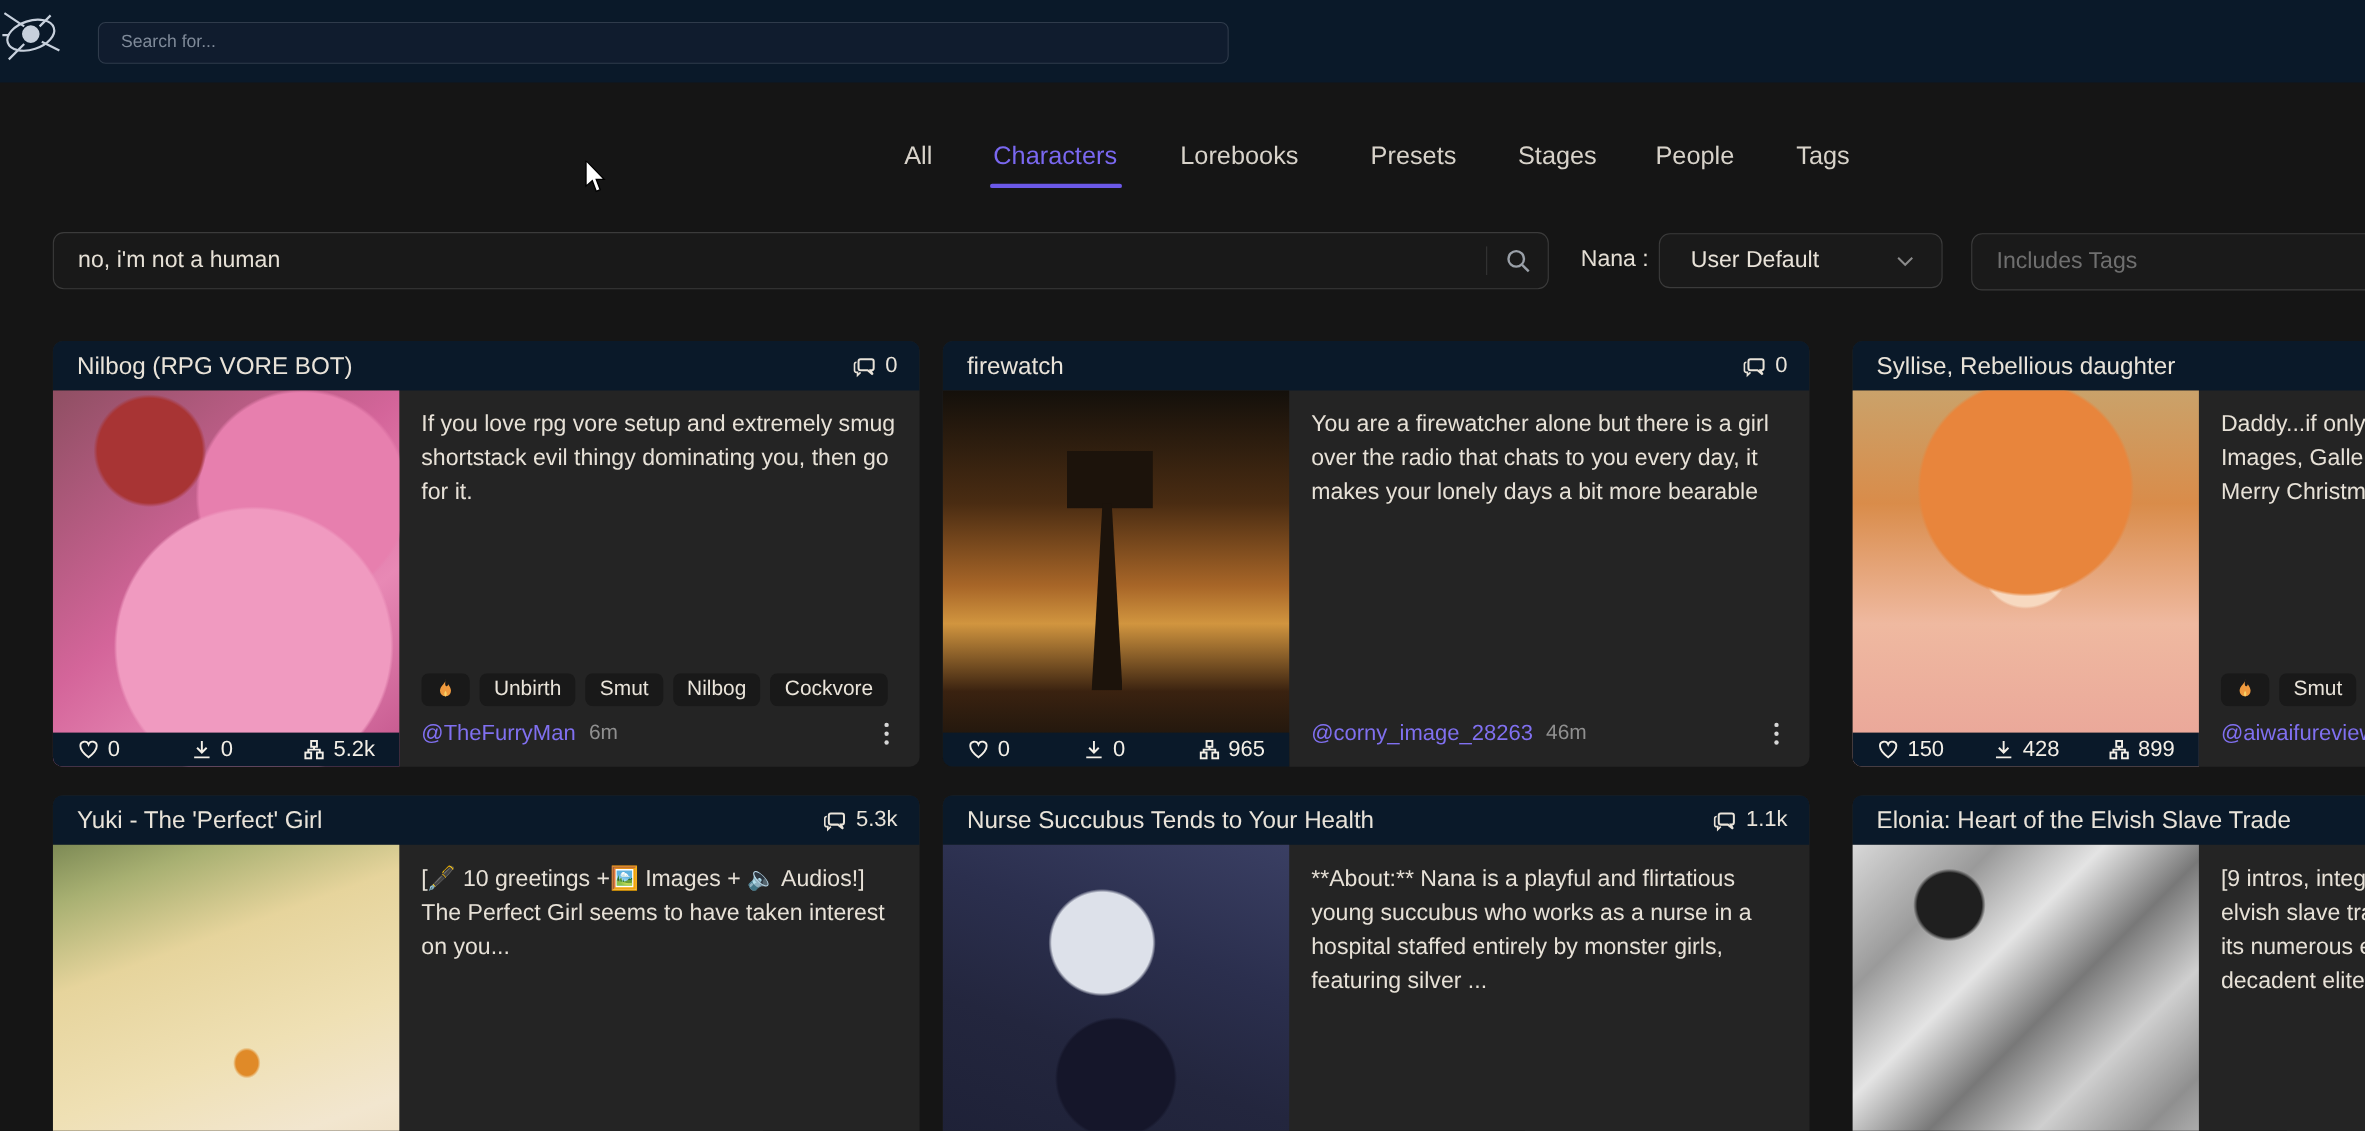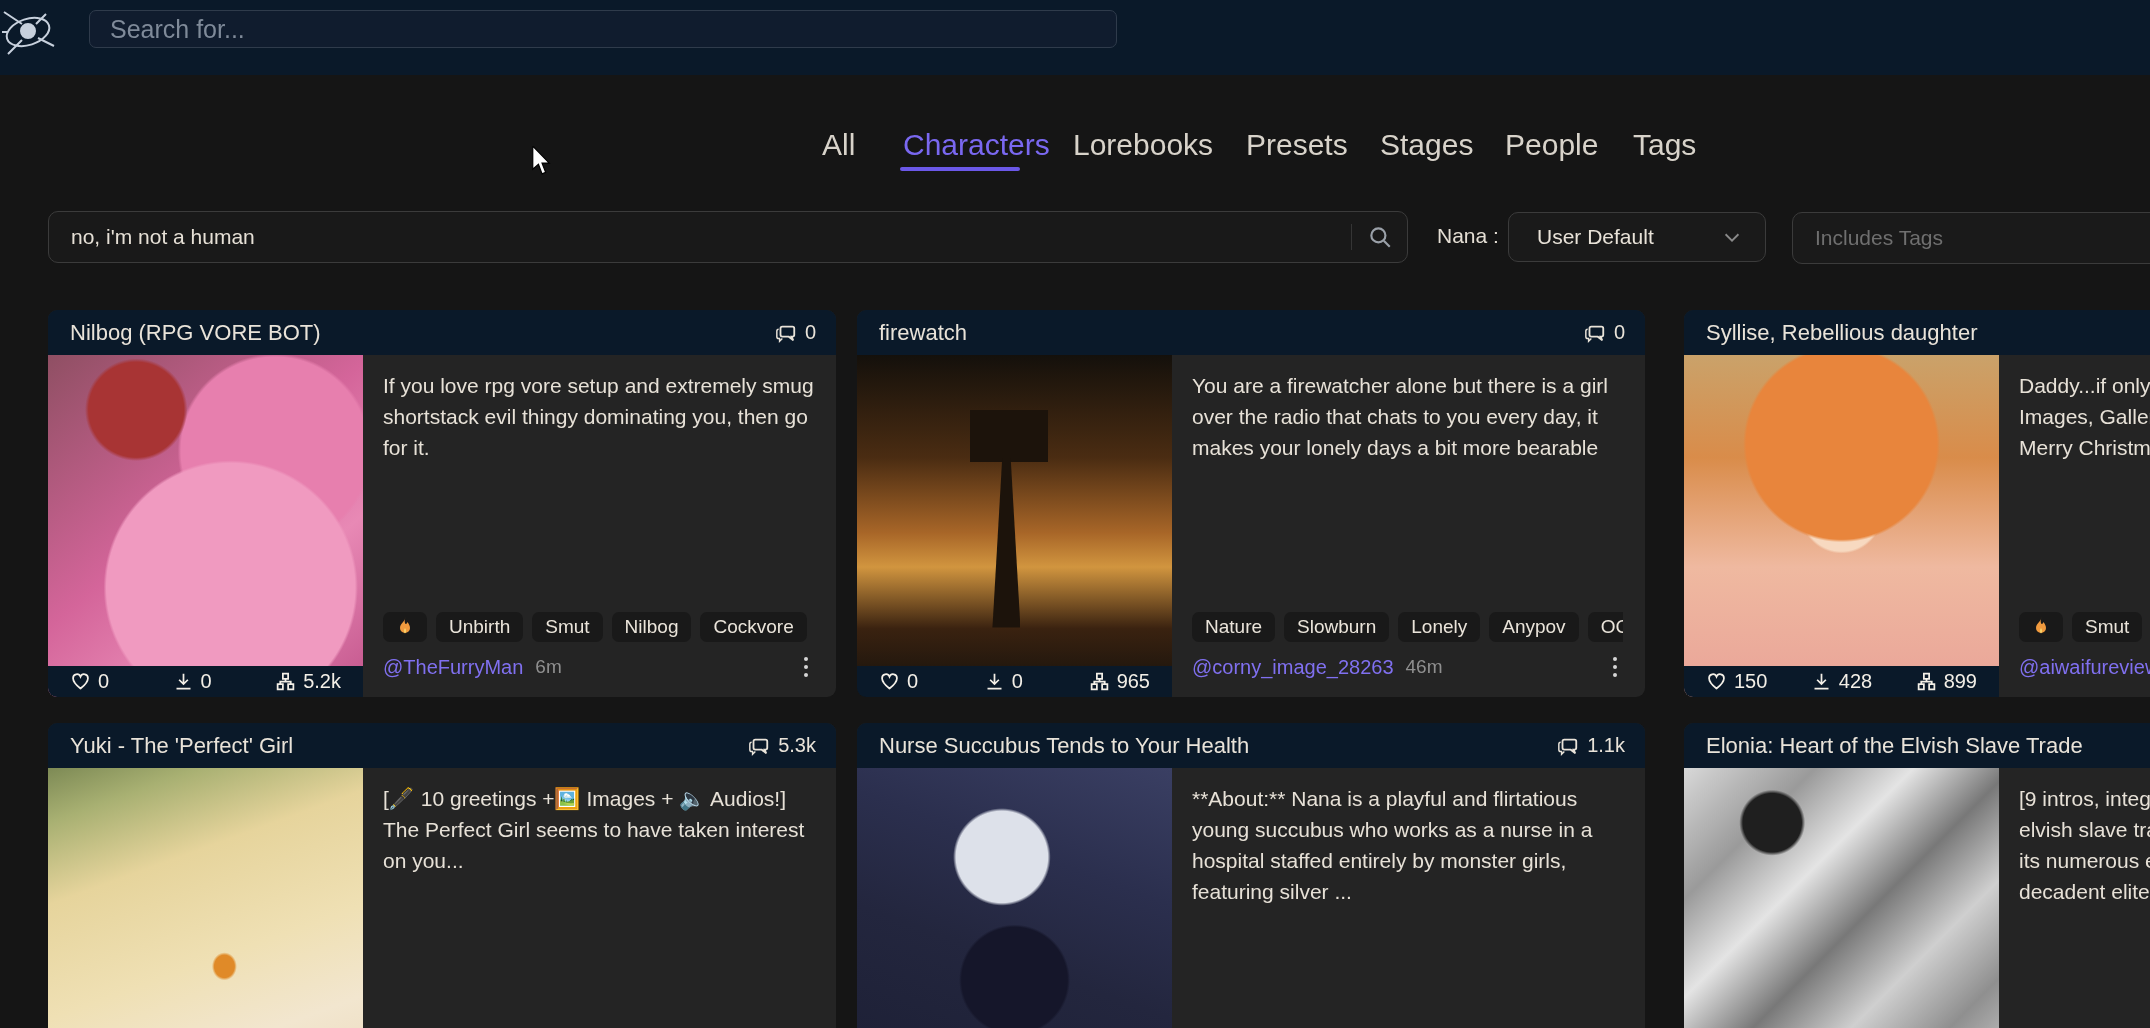--- a/index.html
+++ b/index.html
@@ -5,27 +5,27 @@
   html,body{margin:0;padding:0;}
   body{
     width:2150px;height:1028px;position:relative;overflow:hidden;
     background:#151515;font-family:"Liberation Sans",sans-serif;
     -webkit-font-smoothing:antialiased;
   }
   
   .topbar{position:absolute;left:0;top:0;width:2150px;height:75px;background:#0a1929;}
   .logo{position:absolute;left:2px;top:2px;width:58px;height:62px;}
   .top-search{
-    position:absolute;left:89px;top:10px;width:986px;height:36px;
+    position:absolute;left:89px;top:20px;width:986px;height:36px;
     background:#101c2e;border:1px solid #2f3b4b;border-radius:7px;
-    color:#c9d1dc;font-size:25px;padding:0 20px;outline:none;
+    color:#c9d1dc;font-size:16px;padding:0 20px;outline:none;
   }
   .top-search::placeholder{color:#7f8a99;}
   
-  .tab{position:absolute;top:128px;font-size:30px;color:#d8d3ca;cursor:pointer;white-space:nowrap;text-align:right;}
+  .tab{position:absolute;top:128px;font-size:23px;color:#d8d3ca;cursor:pointer;white-space:nowrap;text-align:right;}
   .t0{left:822px}.t1{left:903px}.t2{left:1073px}.t3{left:1246px}.t4{left:1380px}.t5{left:1505px}.t6{left:1633px}
   .tab.active{color:#7a68f0;}
   .tab-underline{position:absolute;left:900px;top:167px;width:120px;height:4px;background:#6b58e8;border-radius:2px;}
   
   .search-wrap{
     position:absolute;left:48px;top:211px;width:1360px;height:52px;box-sizing:border-box;
     background:#191919;border:1px solid #3b3b3b;border-radius:10px;display:flex;align-items:center;
   }
   .search-wrap input{
     flex:1;background:transparent;border:none;outline:none;
@@ -246,27 +246,20 @@
                 <rect x="3" y="15" width="6" height="6"></rect>
                 <rect x="15" y="15" width="6" height="6"></rect>
               <path d="M12 9 v3 M6 15 v-3 h12 v3"></path>
             </svg>
             <span>965</span>
           </span>
         </div>
       </div>
       <div class="card-content">
         <div class="desc">You are a firewatcher alone but there is a girl over the radio that chats to you every day, it makes your lonely days a bit more bearable</div>
-        <div class="tags">
-            <span class="pill">Nature</span>
-            <span class="pill">Slowburn</span>
-            <span class="pill">Lonely</span>
-            <span class="pill">Anypov</span>
-            <span class="pill">OC</span>
-          </div>
         <div class="cfoot">
           <span class="author">@corny_image_28263</span>
           <span class="time">46m</span>
           <span class="kebab">
               <i></i>
               <i></i>
               <i></i>
             </span>
         </div>
       </div>

